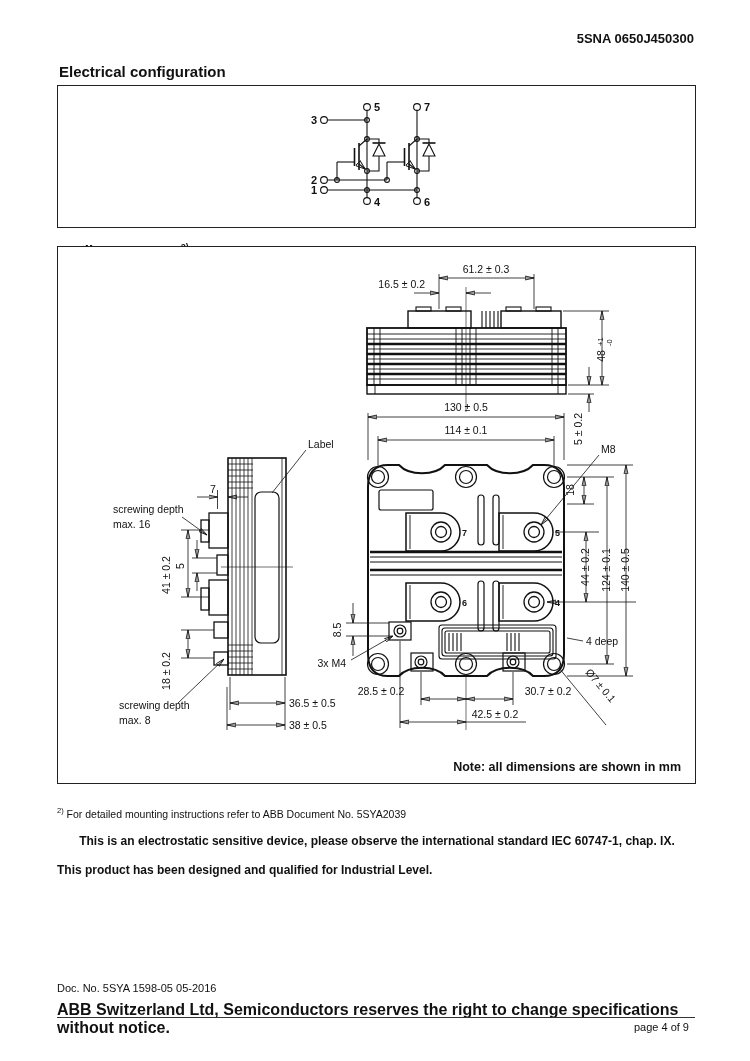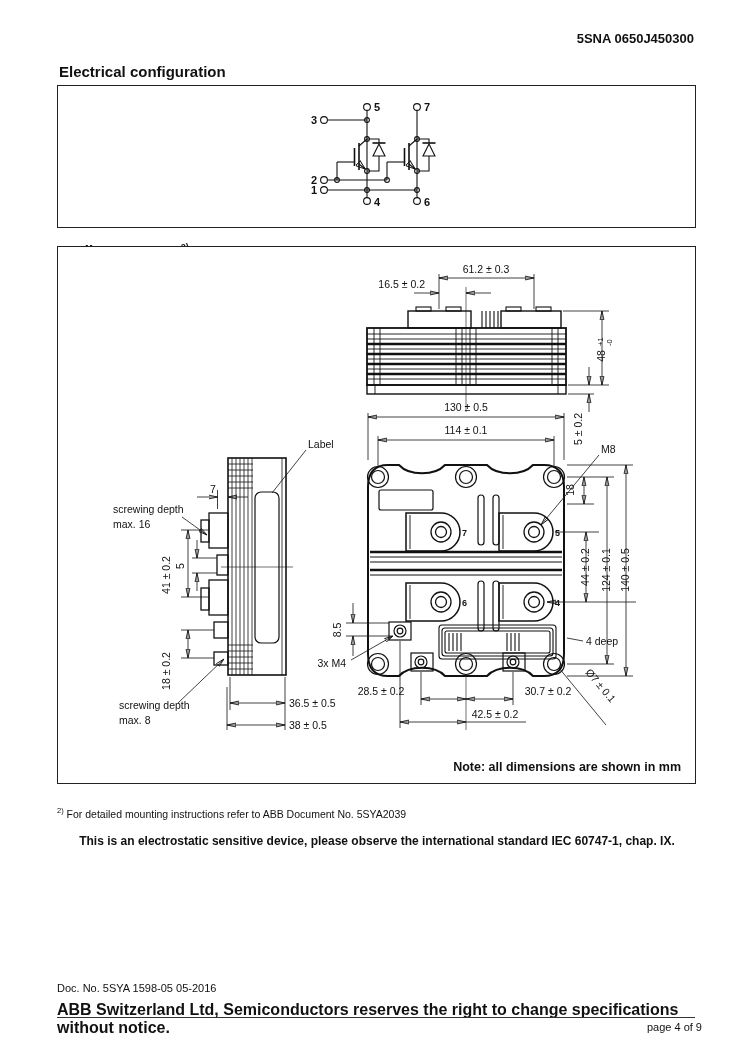--- a/index.html
+++ b/index.html
@@ -446,19 +446,20 @@
       <text x="623" y="524" text-anchor="end" font-size="12.5" font-weight="bold" stroke="none">Note: all dimensions are shown in mm</text>
     </svg>
   </div>
 
   <div class="abs footnote" style="left:57px;top:806px;width:600px;">
     <span class="sup">2)</span>
     <span>For detailed mounting instructions refer to ABB Document No. 5SYA2039</span>
   </div>
 
   <div class="abs bold-note" style="left:57px;top:834px;width:640px;text-align:center;">This is an electrostatic sensitive device, please observe the international standard IEC 60747-1, chap. IX.</div>
+  <div class="abs bold-note" style="left:57px;top:863px;width:640px;">This product has been designed and qualified for Industrial Level.</div>
 
   <div class="abs footer-notice" style="left:57px;top:1001px;width:638px;">ABB Switzerland Ltd, Semiconductors reserves the right to change specifications without notice.</div>
   <div class="abs footer-rule" style="left:57px;top:1017px;width:638px;"></div>
   <div class="abs footer-meta" style="left:57px;top:982px;">Doc. No. 5SYA 1598-05 05-2016</div>
-  <div class="abs footer-meta" style="right:48px;top:1021px;text-align:center;">page 4 of 9</div>
+  <div class="abs footer-meta" style="right:61px;top:1021px;text-align:center;">page 4 of 9</div>
 
 </div>
 
 </body></html>

